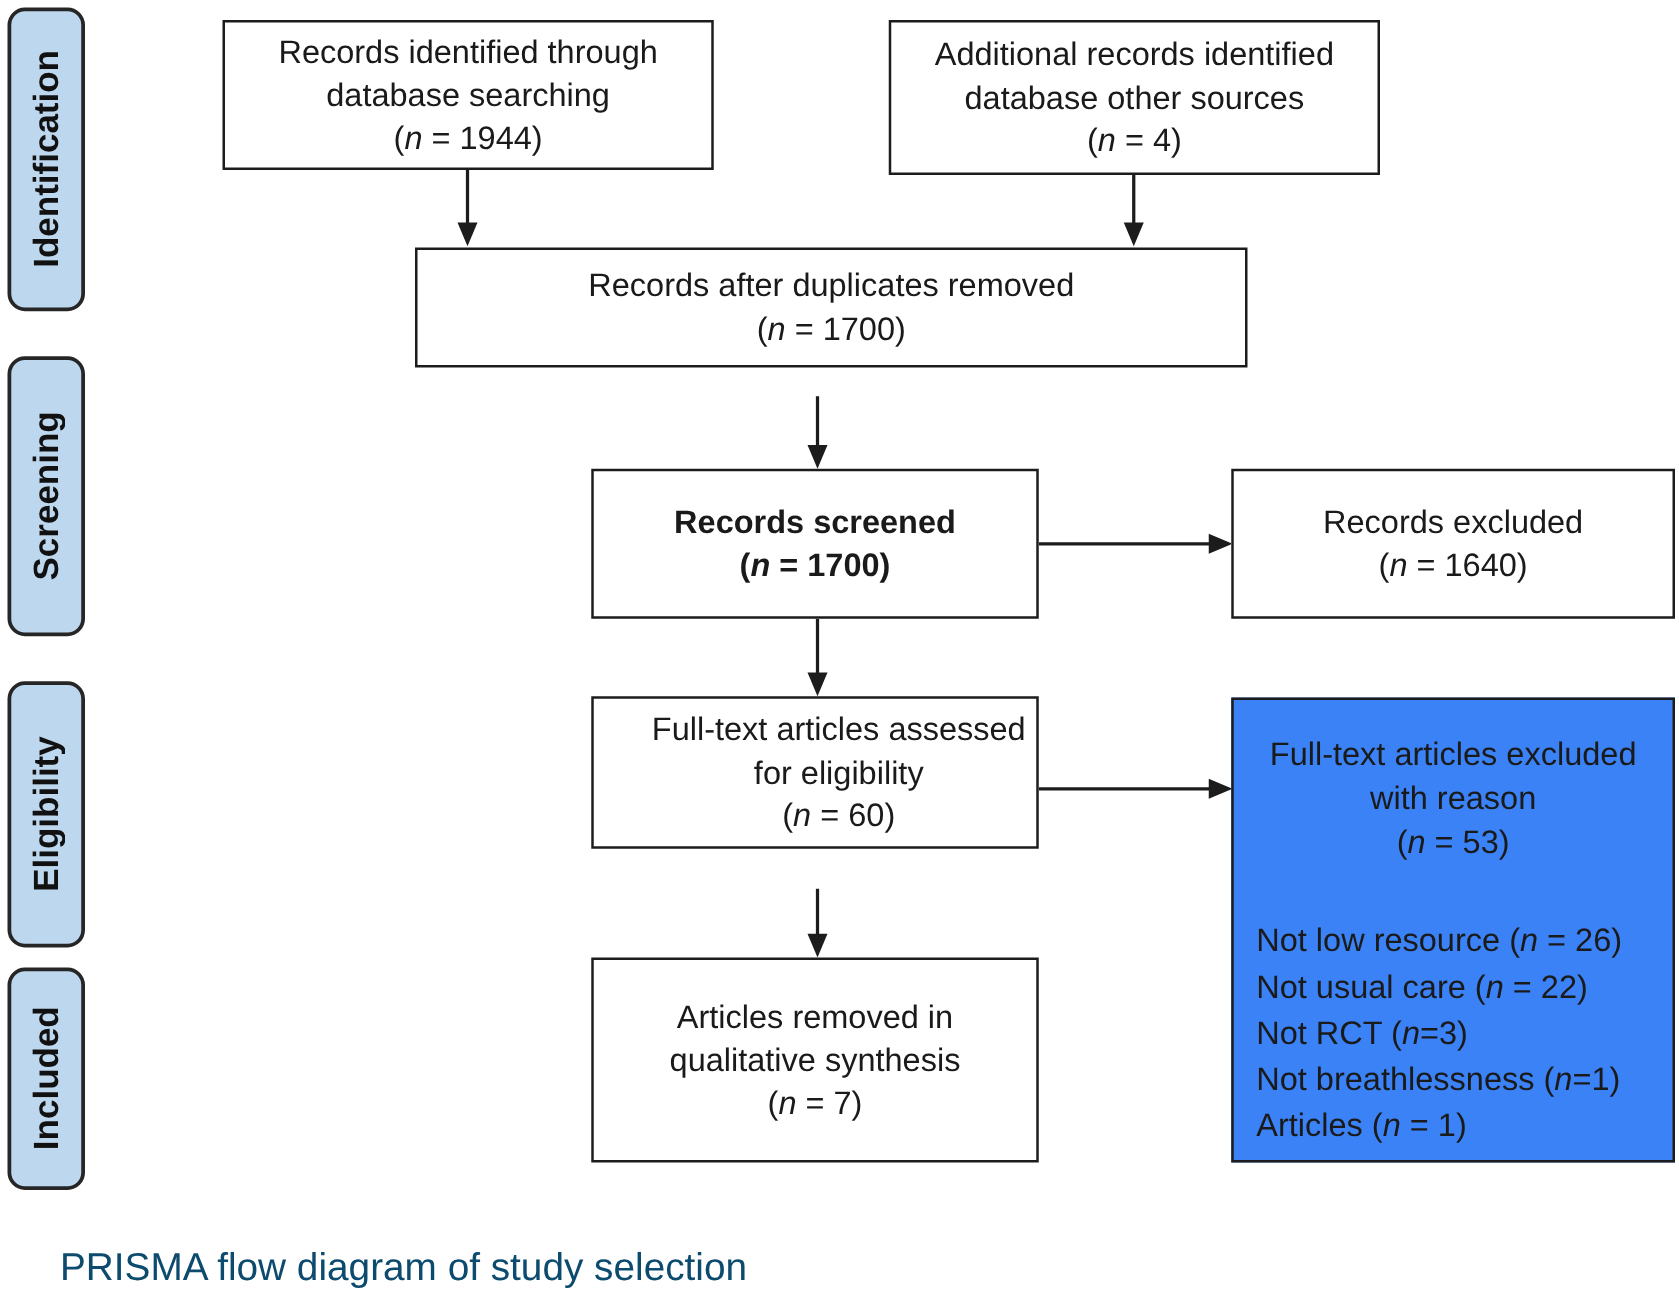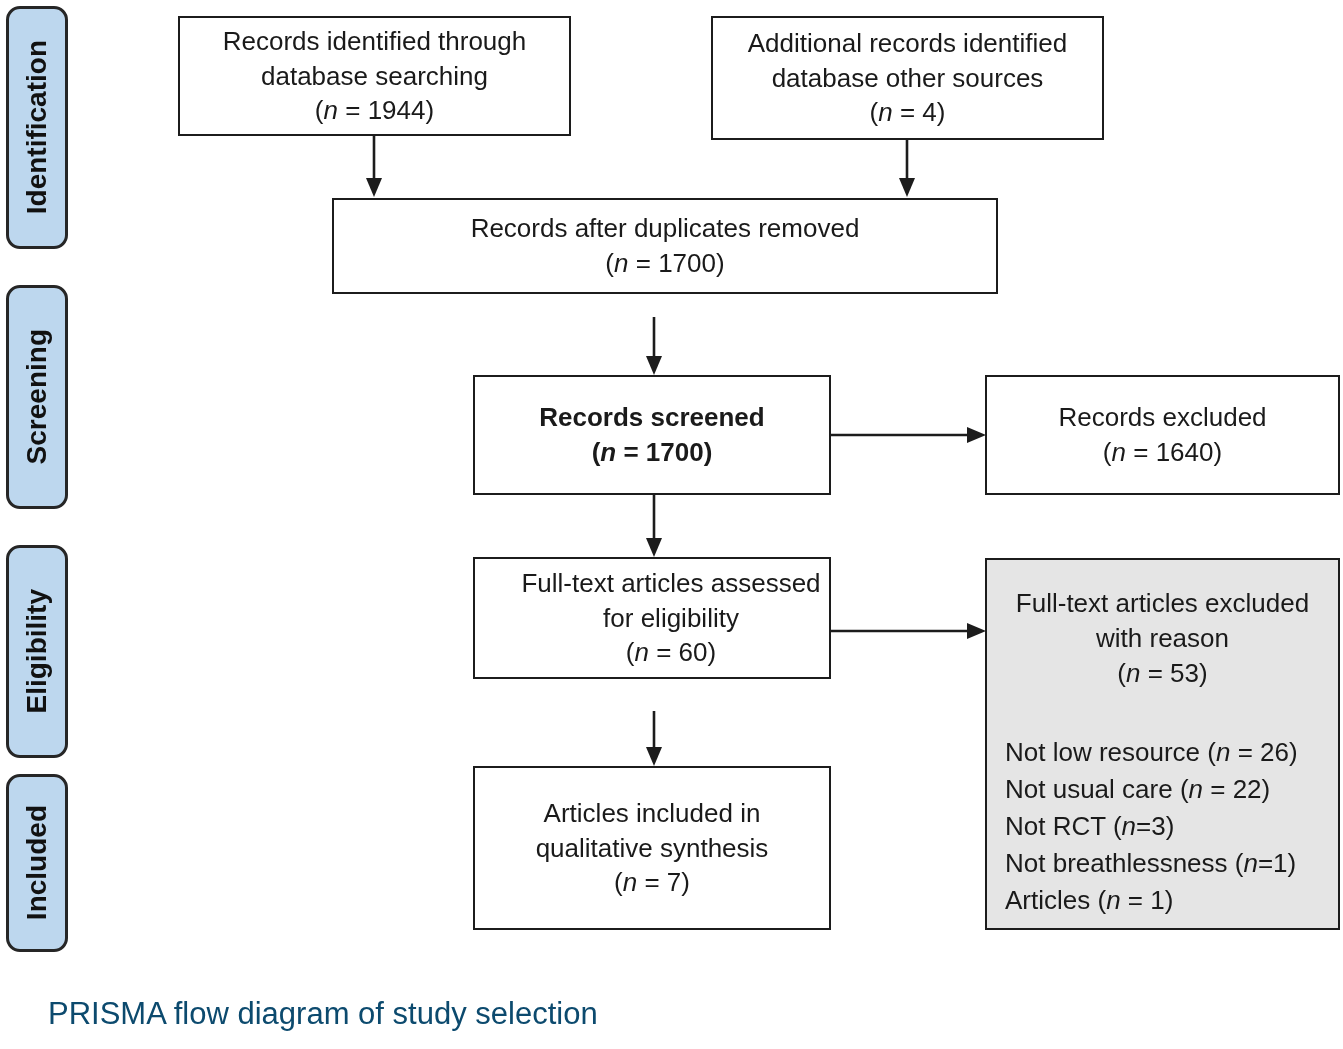--- a/index.html
+++ b/index.html
@@ -61,21 +61,21 @@
     line-height: 1.34;
     color: #1a1a1a;
     padding: 4px 10px;
   }
   .flow-box .line { white-space: nowrap; }
   .flow-box em, .ital { font-style: italic; }
 
   
   .reasons-box {
     position: absolute;
-    background: #e5e5e5;
+    background: #3b82f6;
     border: 2.5px solid #1c1c1c;
     box-sizing: border-box;
     font-size: 26px;
     color: #1a1a1a;
     padding: 0;
     display: block;
   }
   .reasons-head {
     text-align: center;
     line-height: 1.34;
@@ -197,20 +197,20 @@
     <div class="reasons-list">
       <div class="reason-item"><span>Not low resource </span><span>(</span><span class="ital">n</span><span> = 26)</span></div>
       <div class="reason-item"><span>Not usual care </span><span>(</span><span class="ital">n</span><span> = 22)</span></div>
       <div class="reason-item"><span>Not RCT </span><span>(</span><span class="ital">n</span><span>=3)</span></div>
       <div class="reason-item"><span>Not breathlessness </span><span>(</span><span class="ital">n</span><span>=1)</span></div>
       <div class="reason-item"><span>Articles </span><span>(</span><span class="ital">n</span><span> = 1)</span></div>
     </div>
   </div>
 
   <div class="flow-box" style="left:473px; top:766px; width:358px; height:164px;">
-    <div class="line">Articles included in</div>
+    <div class="line">Articles removed in</div>
     <div class="line">qualitative synthesis</div>
     <div class="line"><span>(</span><span class="ital">n</span><span> = 7)</span></div>
   </div>
 
   <div id="caption">PRISMA flow diagram of study selection</div>
 
 </div>
 
 </body></html>

